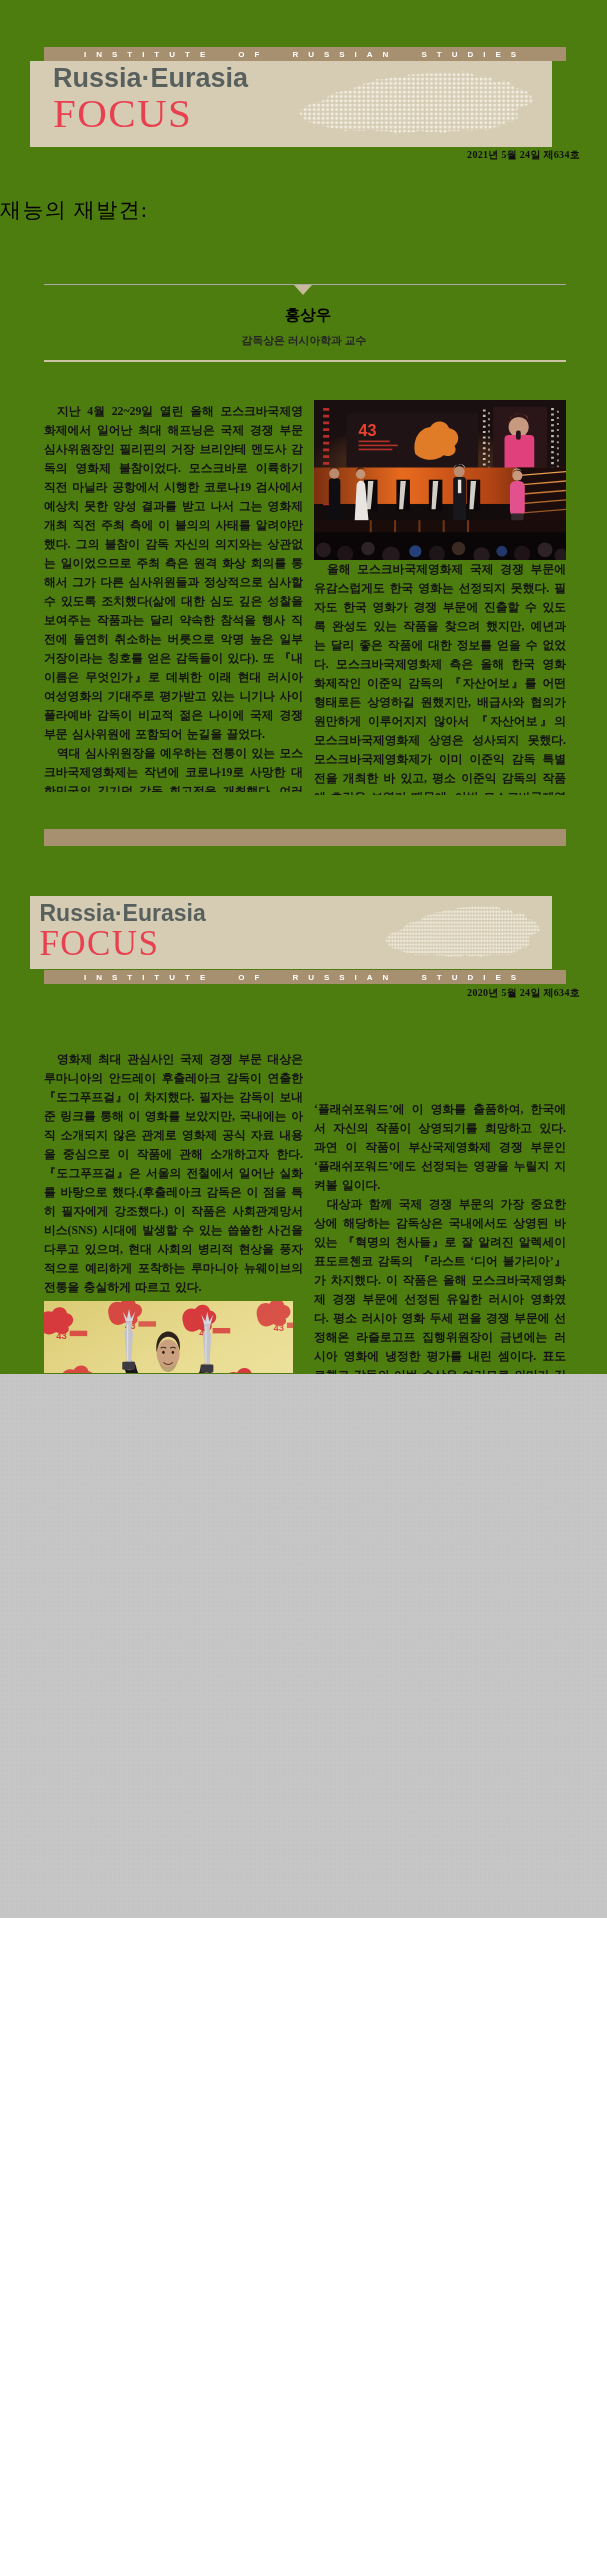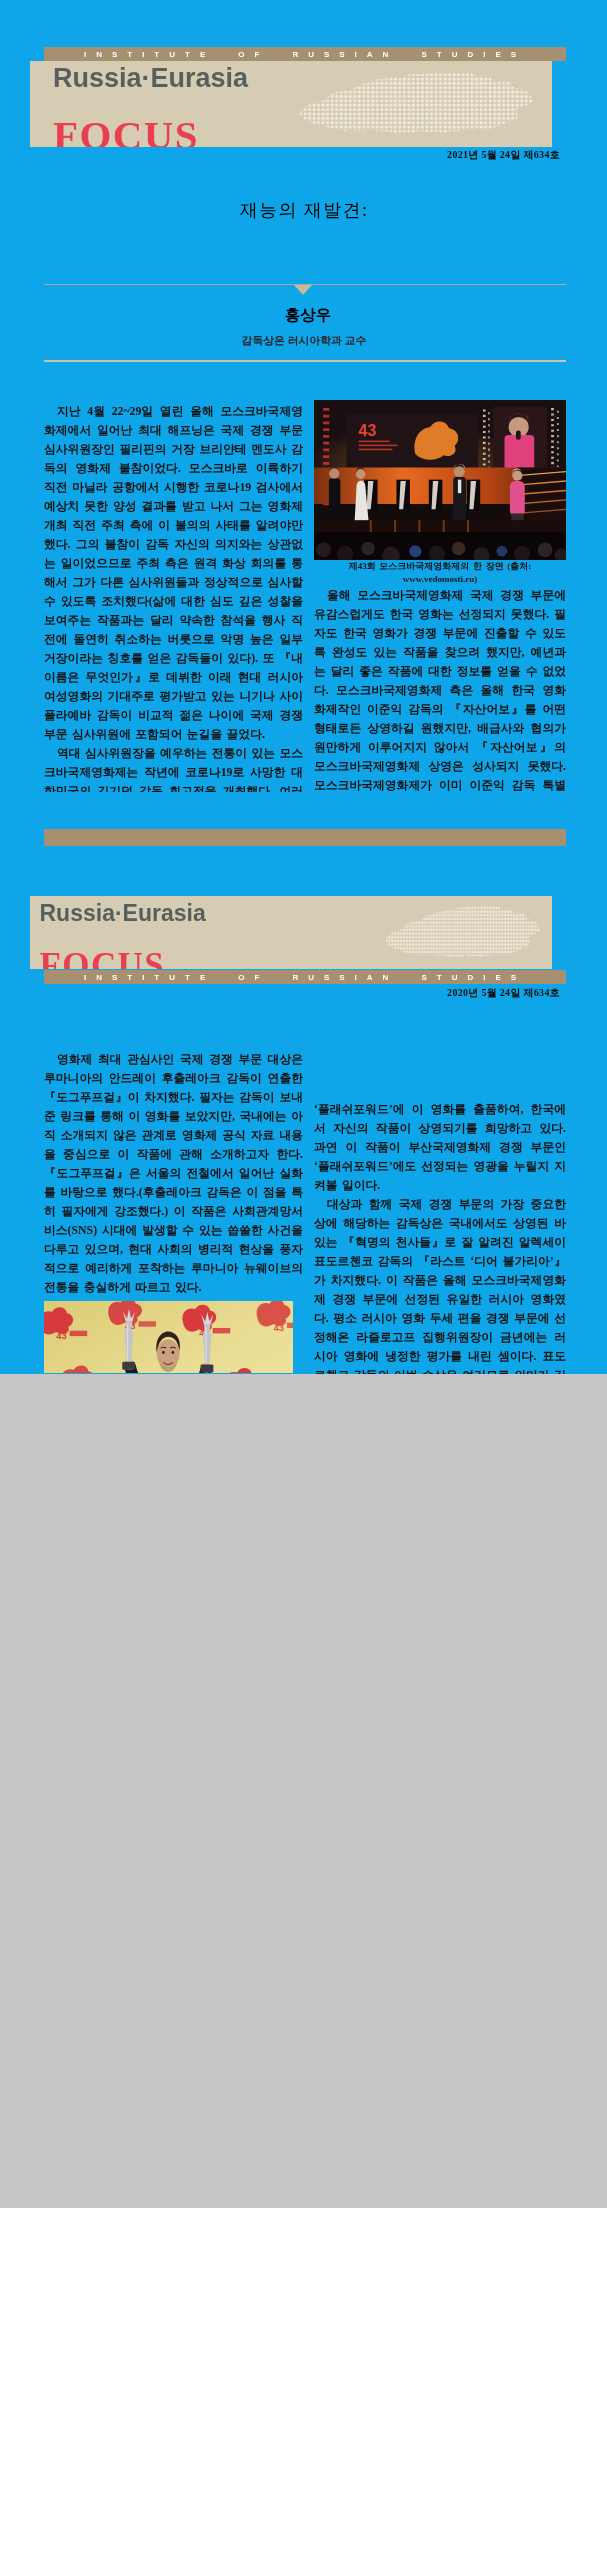--- a/index.html
+++ b/index.html
@@ -1,45 +1,45 @@
 <!DOCTYPE html>
 <html style="font-size:10.8px"><head>
 <meta charset="utf-8">
 <style>
   html,body{margin:0;padding:0;background:#fff;}
-  .page{position:relative;width:608px;height:2208px;background:#0ea5e9;overflow:hidden;
+  .page{position:relative;width:608px;height:1918px;background:#4d7c0f;overflow:hidden;
         font-family:"Liberation Serif",serif;color:#161616;}
   
   .inst-bar{position:absolute;left:44px;width:522px;height:14px;background:#a69070;
     display:flex;align-items:center;justify-content:center;overflow:hidden;}
   .inst-bar span{color:#fff;font-family:"Liberation Sans",sans-serif;font-weight:bold;
     font-size:8px;letter-spacing:10px;word-spacing:10.8px;white-space:nowrap;}
   #bar1{top:47px;}
   #bar2{top:970px;}
   .plain-bar{position:absolute;left:44px;top:829px;width:522px;height:17px;background:#a69070;}
   .tanblock{position:absolute;left:30px;width:522px;background:#d6ccb4;overflow:hidden;}
   #tan1{top:61px;height:86px;}
   #tan2{top:896px;height:73px;}
   .brand-re{position:absolute;font-family:"Liberation Sans",sans-serif;font-weight:bold;
     color:#58605e;line-height:1;}
-  .brand-focus{position:absolute;font-family:"Liberation Serif",serif;font-weight:bold;
-    color:#e9404f;line-height:1;letter-spacing:1.4px;margin-top:22px;}
+  .brand-focus{position:absolute;font-family:"Liberation Serif",serif;font-weight:normal;
+    color:#e9404f;line-height:1;letter-spacing:1.4px;}
   #tan1 .brand-re{left:23px;top:4px;font-size:27px;}
   #tan1 .brand-focus{left:23px;top:32px;font-size:41px;}
   #tan2 .brand-re{left:9.5px;top:6px;font-size:23px;}
   #tan2 .brand-focus{left:9.5px;top:30px;font-size:35px;}
   .mapsvg{position:absolute;top:2.7px;right:0;}
   #tan1 .mapsvg{width:258px;height:81px;}
   #tan2 .mapsvg{width:170px;height:68px;}
-  .dateline{position:absolute;right:48px;font-weight:bold;font-size:10px;color:#101010;
+  .dateline{position:absolute;right:28px;font-weight:bold;font-size:10px;color:#101010;
     letter-spacing:0.3px;white-space:nowrap;}
   #date1{top:148px;}
   #date2{top:986px;}
   
-  .title{position:absolute;left:0;top:194px;width:100%;text-align:center;font-size:18px;
+  .title{position:absolute;left:0;top:194px;width:100%;font-size:21px;
     line-height:32px;letter-spacing:1.4px;color:#000;}
   .rule1{position:absolute;left:44px;top:284px;width:522px;border-top:0.7px solid #a8a8a8;}
   .tri{position:absolute;left:294px;top:285px;width:0;height:0;
     border-left:9.5px solid transparent;border-right:9.5px solid transparent;
     border-top:10.8px solid #c6ba9a;}
   .author{position:absolute;left:4px;top:305px;width:100%;text-align:center;
     font-family:"Liberation Sans",sans-serif;font-weight:bold;font-size:15.5px;color:#000;}
   .affil{position:absolute;left:0;top:334px;width:100%;text-align:center;
     font-family:"Liberation Sans",sans-serif;font-weight:bold;font-size:10.8px;color:#242424;}
   .rule2{position:absolute;left:44px;top:360px;width:522px;height:2px;background:#cdc2a6;}
@@ -179,21 +179,20 @@
         <circle cx="150" cy="224" r="9" fill="#2c4f96" opacity=".8"></circle>
           <circle cx="182" cy="228" r="12" fill="#1d1517"></circle>
         <circle cx="214" cy="220" r="10" fill="#3a2a22"></circle>
           <circle cx="248" cy="230" r="12" fill="#251b1e"></circle>
         <circle cx="278" cy="224" r="8" fill="#2c4f96" opacity=".7"></circle>
           <circle cx="308" cy="228" r="12" fill="#1e1417"></circle>
         <circle cx="342" cy="222" r="11" fill="#2d2327"></circle>
           <circle cx="366" cy="230" r="10" fill="#241a1d"></circle>
       </g>
     </svg>
-    <p class="caption">제43회 모스크바국제영화제의 한 장면 (출처: www.vedomosti.ru)</p>
     <p>올해 모스크바국제영화제 국제 경쟁 부문에 유감스럽게도 한국 영화는 선정되지 못했다. 필자도 한국 영화가 경쟁 부문에 진출할 수 있도록 완성도 있는 작품을 찾으려 했지만, 예년과는 달리 좋은 작품에 대한 정보를 얻을 수 없었다. 모스크바국제영화제 측은 올해 한국 영화 화제작인 이준익 감독의 『자산어보』를 어떤 형태로든 상영하길 원했지만, 배급사와 협의가 원만하게 이루어지지 않아서 『자산어보』의 모스크바국제영화제 상영은 성사되지 못했다. 모스크바국제영화제가 이미 이준익 감독 특별전을 개최한 바 있고, 평소 이준익 감독의 작품에 호감을 보였기 때문에, 이번 모스크바국제영화제에서 『자산어보』의 상영 불발은 여러모로 아쉬움으로 남길 수 밖에 없었다.</p>
   </div>
 
   <div class="plain-bar"></div>
   <div class="tanblock" id="tan2">
     <div class="brand-re">Russia·Eurasia</div>
     <div class="brand-focus">FOCUS</div>
     <svg class="mapsvg" viewBox="0 0 400 130" preserveAspectRatio="none" aria-hidden="true">
       <defs>
           <pattern id="dotsB" width="7" height="7" patternUnits="userSpaceOnUse">

